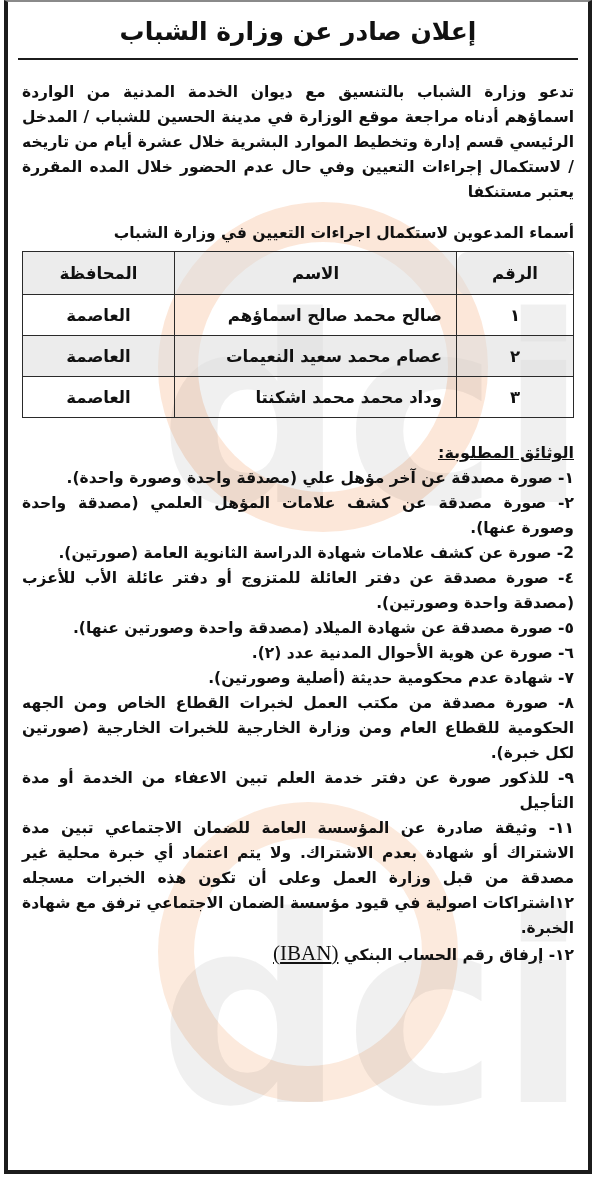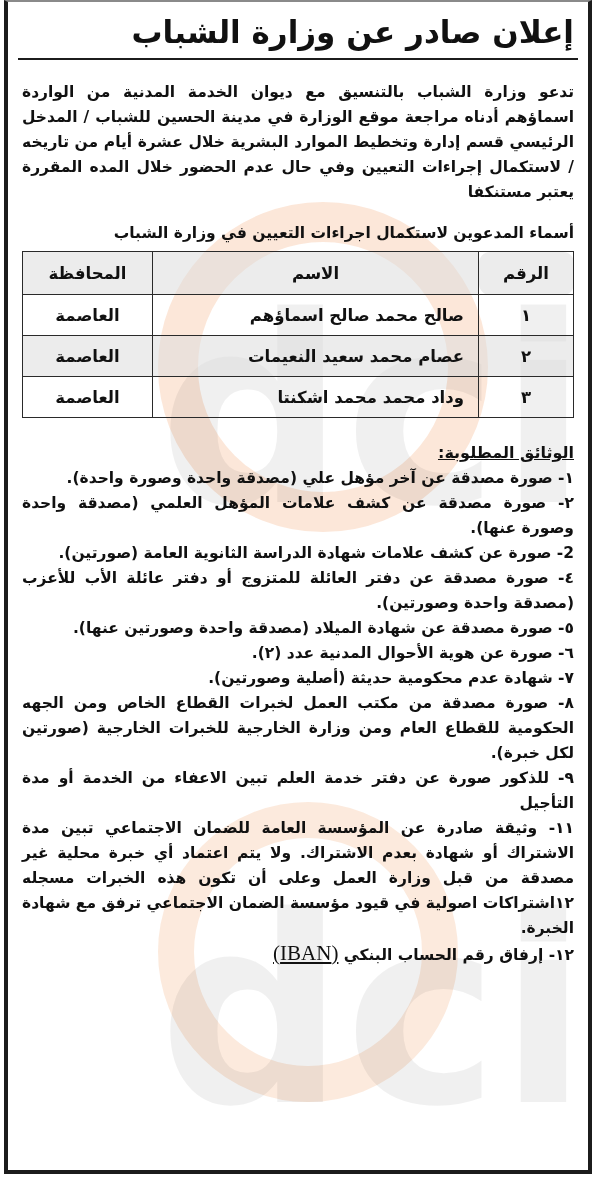--- a/index.html
+++ b/index.html
@@ -29,40 +29,40 @@
       font-size: 260px; font-weight: bold; color: rgba(0,0,0,0.06);
       font-family: "DejaVu Sans", sans-serif; pointer-events: none; text-align: right;
       line-height: 1;
     }
     .wm-letters.b { top: 880px; }
     .content {
       position: relative; direction: rtl; text-align: right;
       padding: 0 14px 0 14px;
     }
     .title {
-      font-size: 31px; font-weight: bold;
+      text-align: center; font-size: 25px; font-weight: bold;
       margin: 4px 0 0 0; height: 52px; line-height: 52px; color: #111;
     }
     .rule {
       height: 2px; background: #1c1c1c; margin: 0 -4px 20px -4px;
     }
     .intro {
       font-size: 15.5px; font-weight: bold; line-height: 25px;
       text-align: justify; text-align-last: right;
     }
     .subhead {
       font-size: 15.5px; font-weight: bold; line-height: 24px; margin-top: 16px;
     }
     table.names {
       width: 100%; border-collapse: collapse; margin-top: 6px; direction: rtl;
       font-size: 16.5px; font-weight: bold;
     }
     table.names th, table.names td {
       border: 1.5px solid #2a2a2a; height: 40px; text-align: center;
-      padding: 0 2px;
+      padding: 0 13px;
     }
     table.names th { background: rgba(220,220,220,0.55); height: 42px; }
     table.names tr.shaded td { background: rgba(220,220,220,0.55); }
     table.names td.name { text-align: right; letter-spacing: 1px; padding-right: 14px; }
     .col-num { width: 90px; border-radius: 11px; }
     .col-gov { width: 125px; }
     .docs-title {
       font-size: 16px; font-weight: bold; text-decoration: underline;
       margin-top: 22px; line-height: 26px;
     }

